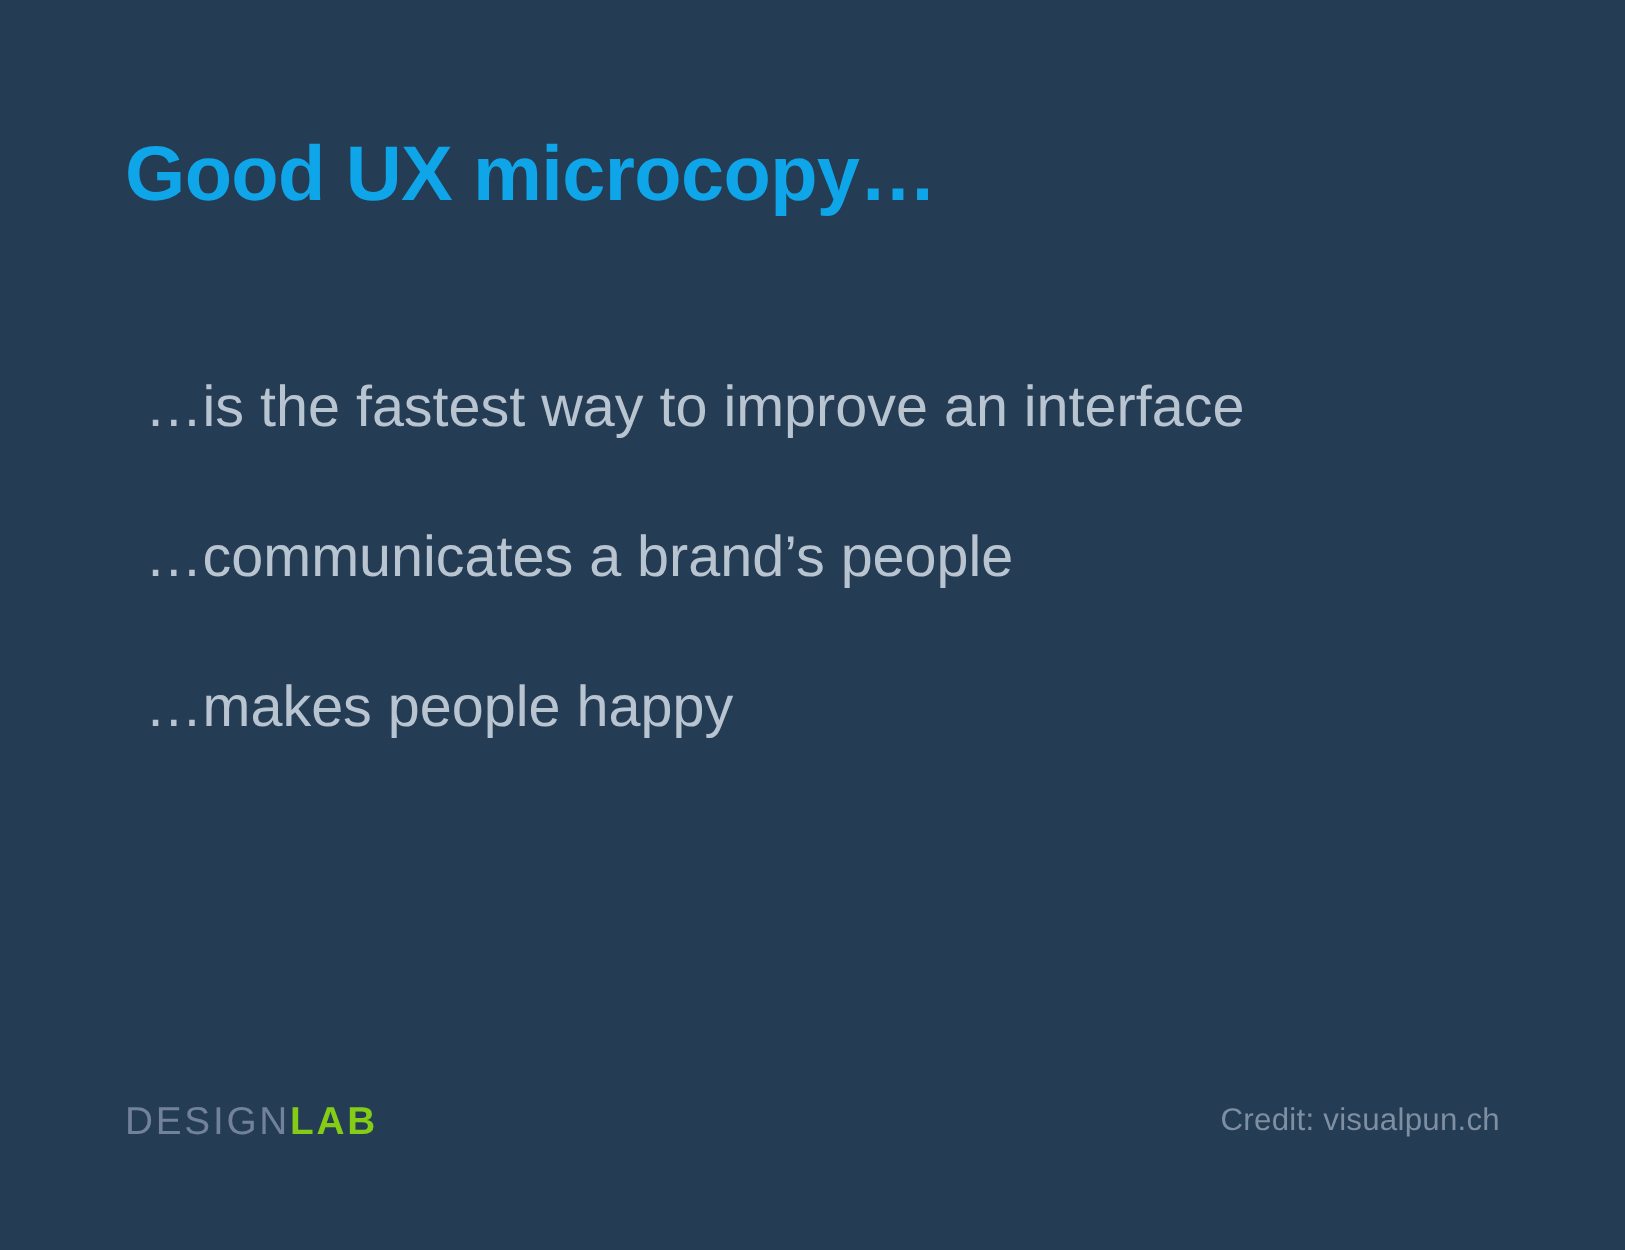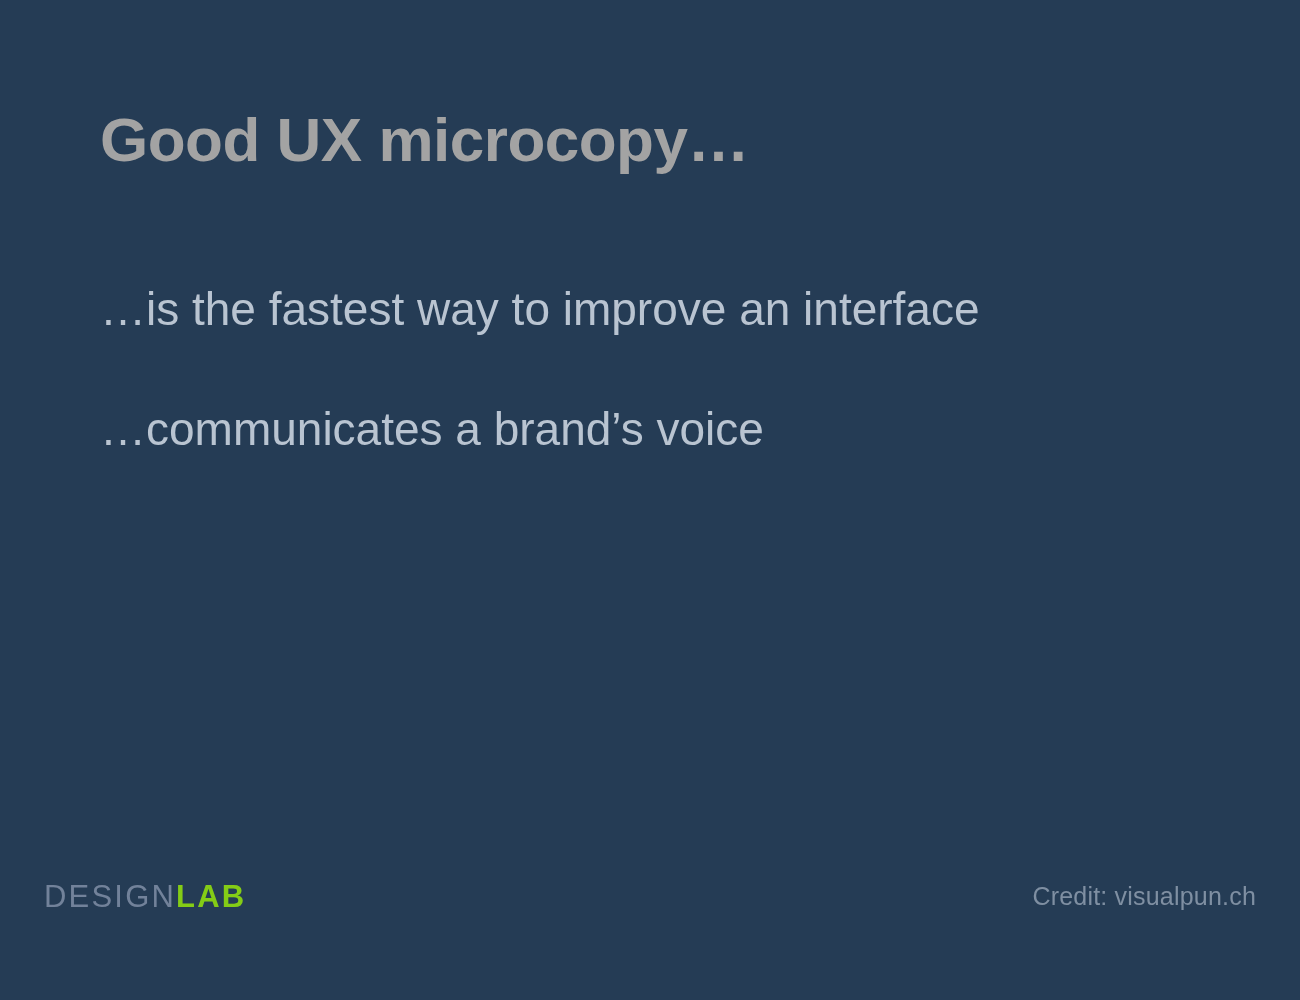--- a/index.html
+++ b/index.html
@@ -22,28 +22,28 @@
   }
   .slide-title {
     position: absolute;
     left: 100px;
     top: 104px;
     margin: 0;
     font-size: 62px;
     font-weight: bold;
     line-height: 1.15;
     letter-spacing: -0.5px;
-    color: #a3a3a3;
+    color: #0ea5e9;
     white-space: nowrap;
   }
   .bullet-list {
     position: absolute;
     left: 100px;
     top: 286px;
-    margin: 0;
+    margin: 16px;
     padding: 0;
     list-style: none;
     width: 1120px;
   }
   .bullet-item {
     font-size: 46px;
     font-weight: 400;
     line-height: 1.0;
     color: #b9c4d1;
     letter-spacing: 0px;
@@ -52,21 +52,21 @@
   }
   .bullet-item:last-child {
     margin-bottom: 0;
   }
   .footer {
     position: absolute;
     left: 0;
     right: 0;
     bottom: 84px;
     height: 40px;
-    padding: 0 44px;
+    padding: 0 100px;
     box-sizing: border-box;
     display: flex;
     align-items: center;
     justify-content: space-between;
   }
   .brand-logo {
     font-size: 31px;
     letter-spacing: 2.2px;
     color: #72829a;
     line-height: 1;
@@ -90,21 +90,22 @@
 </style>
 </head>
 <body>
 
 <div class="slide">
 
   <h1 class="slide-title">Good UX microcopy…</h1>
 
   <ul class="bullet-list">
     <li class="bullet-item">…is the fastest way to improve an interface</li>
-    <li class="bullet-item">…communicates a brand’s voice</li>
+    <li class="bullet-item">…communicates a brand’s people</li>
+    <li class="bullet-item">…makes people happy</li>
   </ul>
 
   <div class="footer">
     <div class="brand-logo">
       <span class="brand-design">DESIGN</span>
         <span class="brand-lab">LAB</span>
     </div>
     <div class="credit">Credit: visualpun.ch</div>
   </div>
 

